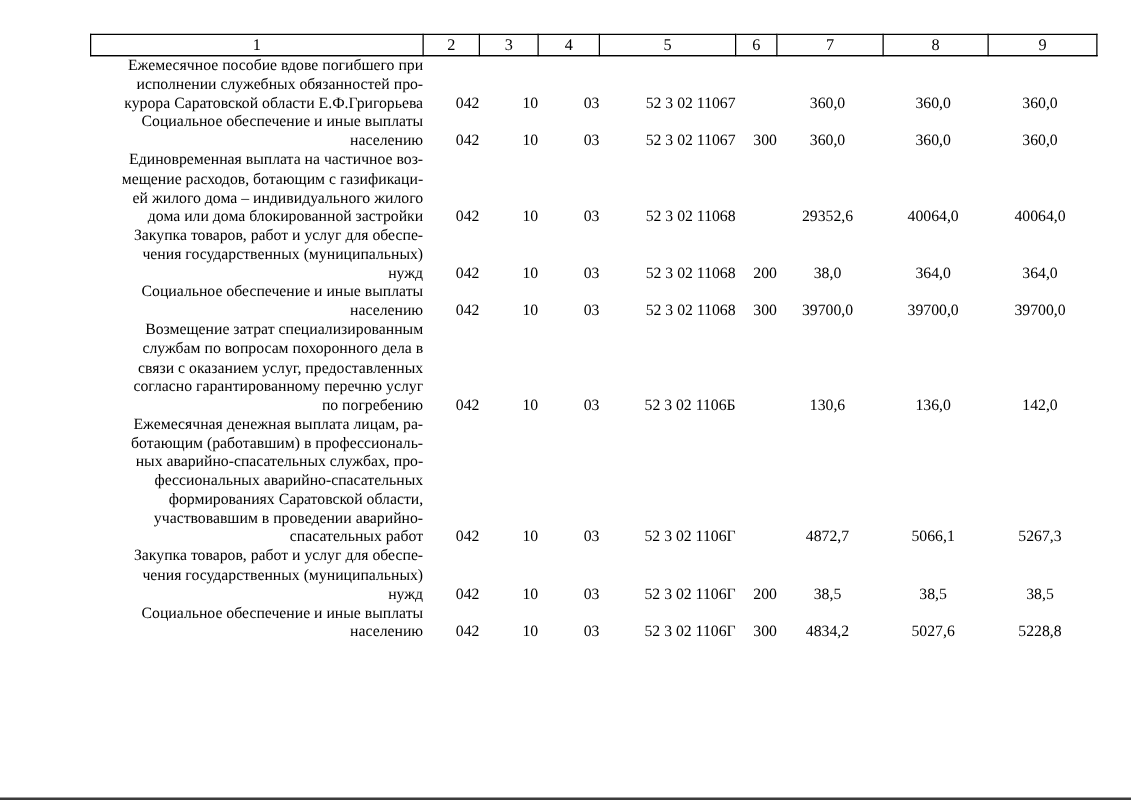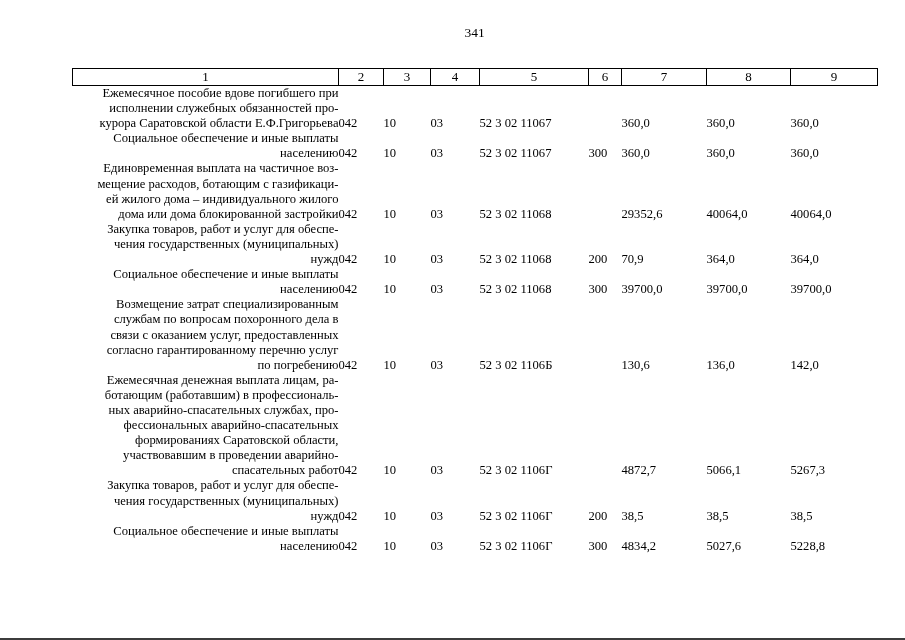--- a/index.html
+++ b/index.html
@@ -42,28 +42,27 @@
     vertical-align: bottom;
     font-size: 12.6px;
     line-height: 15.1px;
     padding: 0;
   }
   td.name {
     white-space: pre;
     padding-left: 10px;
     text-align: right;
   }
-  td.c2, td.c3, td.c4, td.c5, td.c6 { text-align: left; }
-  td.c7, td.c8, td.c9 { text-align: left; padding-right: 4px; }
+  td.c2, td.c3, td.c4, td.c5, td.c6 { text-align: right; }
+  td.c7, td.c8, td.c9 { text-align: center; padding-right: 4px; }
 </style>
 </head>
 <body>
 
 <div class="page">
-  <div class="page-number">341</div>
 
   <table class="budget">
     <colgroup>
       <col style="width:266px">
         <col style="width:45px">
         <col style="width:47px">
       <col style="width:49px">
         <col style="width:109px">
         <col style="width:33px">
       <col style="width:85px">
@@ -125,21 +124,21 @@
         </tr>
         <tr>
           <td class="name">Закупка товаров, работ и услуг для обеспе-
 чения государственных (муниципальных)
 нужд</td>
           <td class="c2">042</td>
           <td class="c3">10</td>
           <td class="c4">03</td>
           <td class="c5">52 3 02 11068</td>
           <td class="c6">200</td>
-          <td class="c7">70,9</td>
+          <td class="c7">38,0</td>
           <td class="c8">364,0</td>
           <td class="c9">364,0</td>
         </tr>
         <tr>
           <td class="name">Социальное обеспечение и иные выплаты
 населению</td>
           <td class="c2">042</td>
           <td class="c3">10</td>
           <td class="c4">03</td>
           <td class="c5">52 3 02 11068</td>

